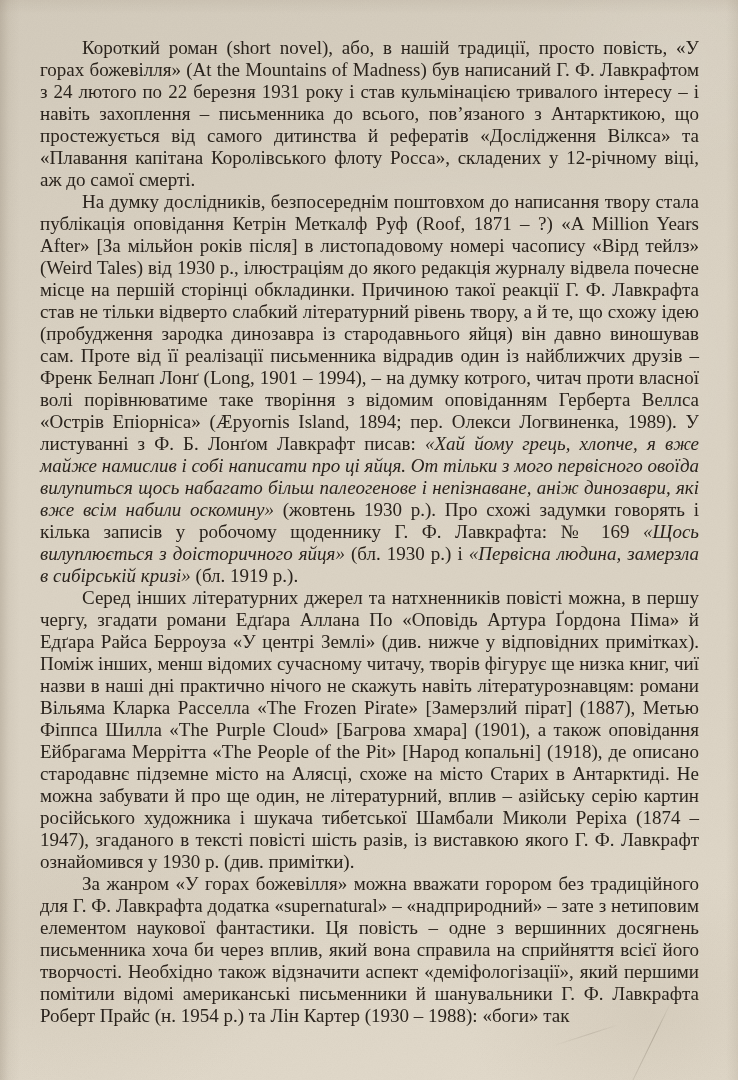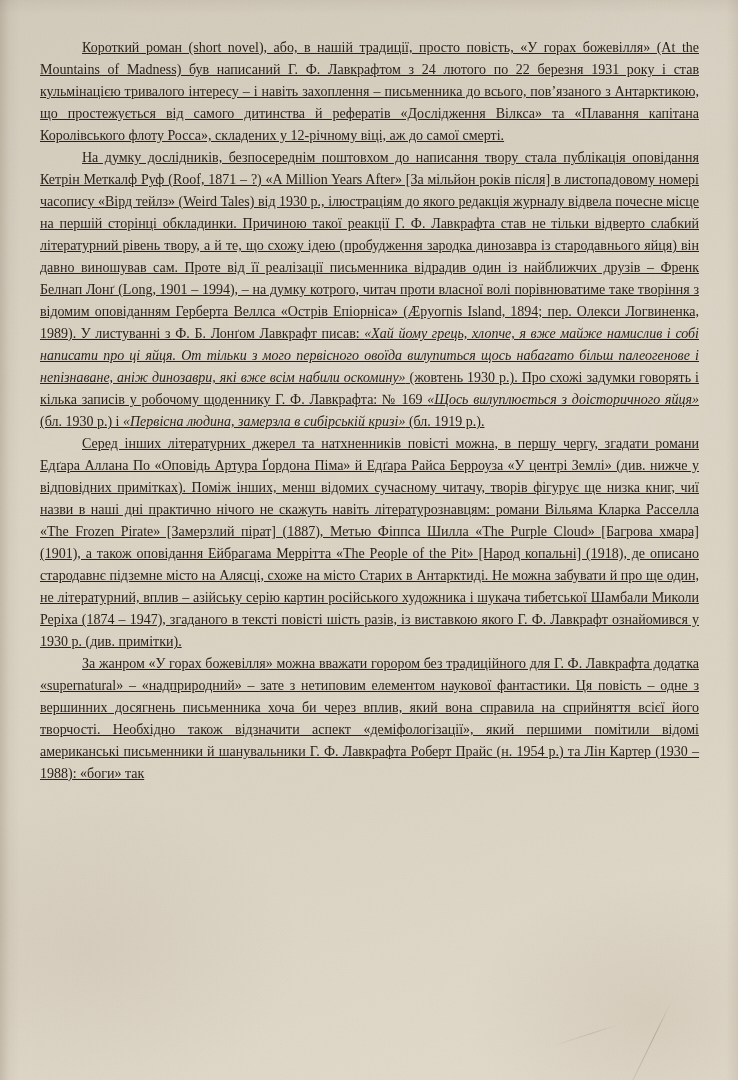--- a/index.html
+++ b/index.html
@@ -24,25 +24,24 @@
       linear-gradient(to left, rgba(110,95,75,0.10) 0px, rgba(110,95,75,0) 12px),
       linear-gradient(to bottom, rgba(110,95,75,0.08) 0px, rgba(110,95,75,0) 14px),
       linear-gradient(165deg, var(--paper-dark) 0%, var(--paper) 38%, var(--paper) 68%, var(--paper-light) 100%);
   }
   .text-block {
     position: absolute;
     left: 40px;
     right: 39px;
     top: 37px;
     color: var(--ink);
-    font-size: 14px;
+    font-size: 19px;
     line-height: 22px;
     text-align: justify;
     text-rendering: optimizeLegibility;
-    text-decoration: underline;
   }
   .text-block p {
     margin: 0;
     padding: 0;
     text-indent: 42px;
   }
   .text-block span.italic {
     font-style: italic;
   }
   

